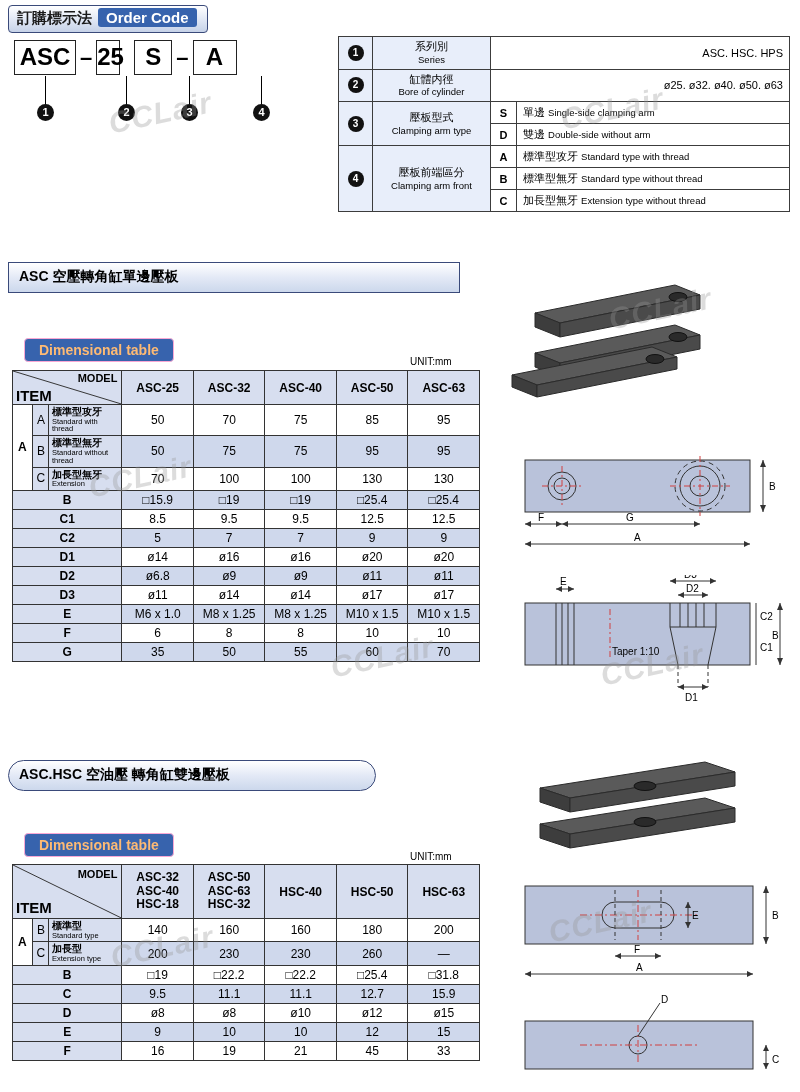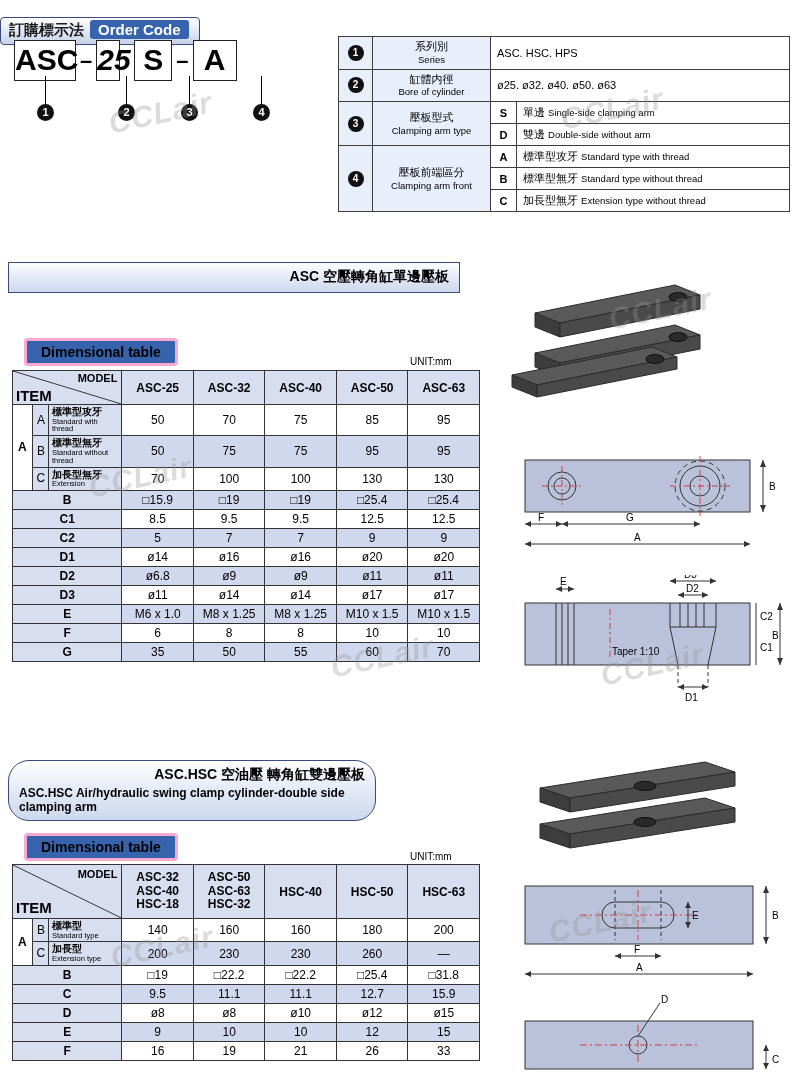--- a/index.html
+++ b/index.html
@@ -23,25 +23,25 @@
     background: linear-gradient(to bottom,#ffffff 0%, #dfe6f4 55%, #c6d2e8 100%);
     padding: 3px 10px 4px 8px;
   }
   .pill .zh { font-size: 15px; font-weight:bold; color:#1a1a1a; }
   .pill .en {
     font-size: 15px; font-weight:bold; color:#ffffff;
     background:#3763ad; padding: 1px 8px; border-radius:3px; margin-left:6px;
   }
 
   
-  #order-title { position:absolute; left:0; top:5px;margin-top:12px; }
+  #order-title { position:absolute; left:8px; top:5px; }
   .code-row { position:absolute; left:14px; top:40px; }
   .code-box {
     display:inline-block; border:1px solid #222; background:#fff;
-    font-size: 30px; font-weight:bold; text-align:center;
+    font-size: 24px; font-weight:bold; text-align:center;
     padding: 2px 0 3px 0; vertical-align: middle;
   }
   .dash { display:inline-block; font-size:22px; font-weight:bold; vertical-align: middle; padding: 0 4px;}
   .sp { display:inline-block; width:14px; }
   .leaders { position:absolute; left:14px; top:76px; width:300px; height:40px; }
   .leaders .ln { position:absolute; width:1px; background:#000; }
   .bullet {
     position:absolute;
     width:17px; height:17px; border-radius:50%;
     background:#111; color:#fff; font-size:11px; font-weight:bold;
@@ -61,37 +61,37 @@
   .num-cell { width:34px; text-align:center; background:#e8eefa !important; }
   .num-badge {
     display:inline-block; width:16px; height:16px; border-radius:50%;
     background:#111; color:#fff; font-size:10px; font-weight:bold;
     line-height:16px; text-align:center;
   }
   .lbl-cell { width:118px; text-align:center; background:#e8eefa !important; line-height:1.25; }
   .code-cell { width:26px; text-align:center; font-weight:bold; }
   .zh-s { font-size:11px; }
   .en-s { font-size:9.5px; }
-  .ctr { text-align:left; }
+  .ctr { text-align:right; }
 
   
   .sec-banner {
     position:absolute;
     border:1px solid #3a4a7a;
     background: linear-gradient(to bottom,#ffffff 0%, #e3e9f6 50%, #ccd8ec 100%);
     padding:5px 10px 6px 10px;
   }
-  .sec-banner .l1 { font-size:14px; font-weight:bold;text-align:right; }
+  .sec-banner .l1 { font-size:14px; font-weight:bold; }
   .sec-banner .l2 { font-size:12px; font-weight:bold; margin-top:2px; }
 
   .dim-pill {
     position:absolute;
     display:inline-block;
-    background:#3763ad; color:#000000; font-weight:bold; font-size:14px;
-    padding:3px 14px; border-radius:4px; border:3px solid #f9a8d4;
+    background:#3763ad; color:#fdba74; font-weight:bold; font-size:14px;
+    padding:3px 14px; border-radius:4px; border:1px solid #f9a8d4;
   }
   .unit { position:absolute; font-size:10px; }
 
   
   .dtable { position:absolute; }
   .dtable table { border-collapse: collapse; }
   .dtable td {
     border:1px solid #333;
     font-size: 12px;
     text-align:center;
@@ -126,21 +126,21 @@
 </head>
 <body>
 
 <div class="page">
 
   <div id="order-title" class="pill">
     <span class="zh">訂購標示法</span><span class="en">Order Code</span>
   </div>
 
   <div class="code-row">
-    <span class="code-box" style="width:62px;">ASC</span><span class="dash">–</span><span class="code-box" style="width:24px;font-style:italic;">25</span><span class="sp"></span><span class="code-box" style="width:38px;">S</span><span class="dash">–</span><span class="code-box" style="width:44px;">A</span>
+    <span class="code-box" style="width:62px;">ASC</span><span class="dash">–</span><span class="code-box" style="width:24px;">25</span><span class="sp"></span><span class="code-box" style="width:38px;">S</span><span class="dash">–</span><span class="code-box" style="width:44px;">A</span>
   </div>
 
   <div class="leaders">
     <div class="ln" style="left:31px; top:0; height:30px;"></div>
     <div class="ln" style="left:112px; top:0; height:30px;"></div>
     <div class="ln" style="left:175px; top:0; height:30px;"></div>
     <div class="ln" style="left:247px; top:0; height:30px;"></div>
   </div>
   <div class="bullet" style="left:37px; top:104px;">1</div>
   <div class="bullet" style="left:118px; top:104px;">2</div>
@@ -448,21 +448,20 @@
       <polygon points="188,112 182,109 182,115" fill="#333"></polygon>
       <text x="165" y="126" font-size="10" font-family="Liberation Sans">D1</text>
       <line x1="158" y1="90" x2="158" y2="112" stroke="#333" stroke-dasharray="4 3"></line>
       <line x1="188" y1="90" x2="188" y2="112" stroke="#333" stroke-dasharray="4 3"></line>
       <text x="92" y="80" font-size="10" font-family="Liberation Sans">Taper 1:10</text>
     </svg>
   </div>
 
   <div class="sec-banner" style="left:8px; top:760px; width:368px;border-radius:21px;">
     <div class="l1">ASC.HSC 空油壓 轉角缸雙邊壓板</div>
-    <div class="l2">ASC.HSC Air/hydraulic swing clamp cylinder-double side clamping arm</div>
   </div>
 
   <div class="dim-pill" style="left:24px; top:833px;">Dimensional table</div>
   <div class="unit" style="left:410px; top:851px;">UNIT:mm</div>
 
   <div class="dtable" style="left:12px; top:864px;">
     <table style="width:468px;">
       <tbody>
           <tr>
         <td class="corner" colspan="3" style="width:110px; height:54px;">
@@ -543,21 +542,21 @@
         <td class="alt">10</td>
         <td class="alt">10</td>
         <td class="alt">12</td>
         <td class="alt">15</td>
       </tr>
       <tr>
         <td class="rowlbl" colspan="3">F</td>
         <td>16</td>
         <td>19</td>
         <td>21</td>
-        <td>26</td>
+        <td>45</td>
         <td>33</td>
       </tr>
     </tbody>
       </table>
   </div>
 
   <div class="draw" style="left:520px; top:760px; width:270px; height:95px;">
     <svg width="270" height="95" viewBox="0 0 270 95">
       <g stroke="#2b2b2b" stroke-width="1">
         <polygon points="20,28 185,2 215,12 50,38" fill="#5a5a5a"></polygon>

